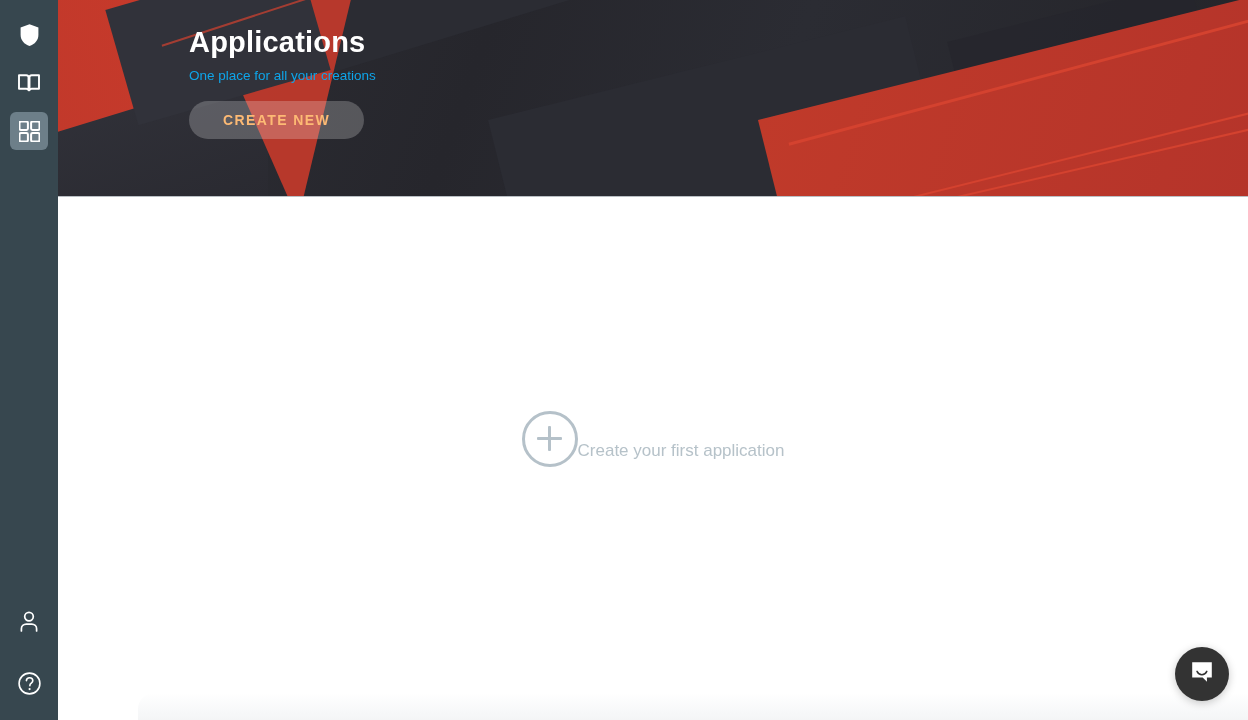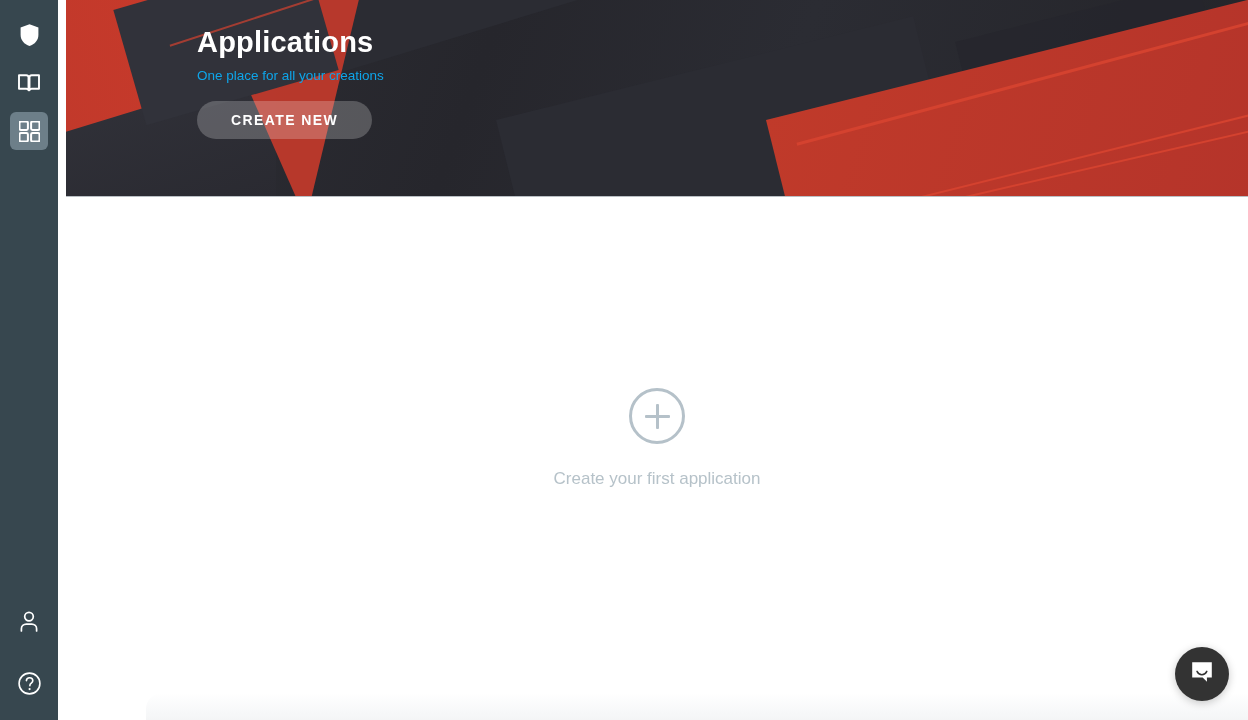--- a/index.html
+++ b/index.html
@@ -2,21 +2,21 @@
 <html><head>
 <meta charset="utf-8">
 <style>
   * { margin:0; padding:0; box-sizing:border-box; }
   html, body {
     width:1248px; height:720px;
     font-family:"Liberation Sans", sans-serif;
     background:#ffffff;
     overflow:hidden;
   }
-  .app { position:relative; width:1248px; height:720px; display:flex;gap:8px; }
+  .app { position:relative; width:1248px; height:720px; display:flex; }
 
   
   .sidebar {
     width:58px; height:720px;
     background:#37474f;
     display:flex; flex-direction:column; align-items:center;
     flex:0 0 58px;
     position:relative;
   }
   .nav-top { padding-top:16px; display:flex; flex-direction:column; align-items:center; gap:10px; }
@@ -109,35 +109,35 @@
   .banner-subtitle {
     margin-top:9px;
     font-size:13.5px; color:#0ea5e9; font-weight:normal;
   }
   .create-btn {
     margin-top:18px;
     display:inline-flex; align-items:center; justify-content:center;
     height:38px; padding:0 34px;
     border:none; border-radius:19px;
     background:rgba(255,255,255,0.22);
-    color:#ffffff; font-size:14px; font-weight:bold;
+    color:#fdba74; font-size:14px; font-weight:bold;
     letter-spacing:1.4px;
     font-family:"Liberation Sans", sans-serif;
     cursor:pointer;
   }
 
   
   .content {
     position:relative;
     height:523px;
     background:#ffffff;
     display:flex; align-items:center; justify-content:center;
   }
   .empty-state {
-    display:flex; flex-direction:column; align-items:center;
+    display:flex; flex-direction:row; align-items:center;
     margin-top:-40px;
     cursor:pointer;
   }
   .empty-circle {
     width:56px; height:56px; border-radius:50%;
     border:3px solid #b5c1c9;
     display:flex; align-items:center; justify-content:center;
     position:relative;
   }
   .empty-circle::before, .empty-circle::after {

